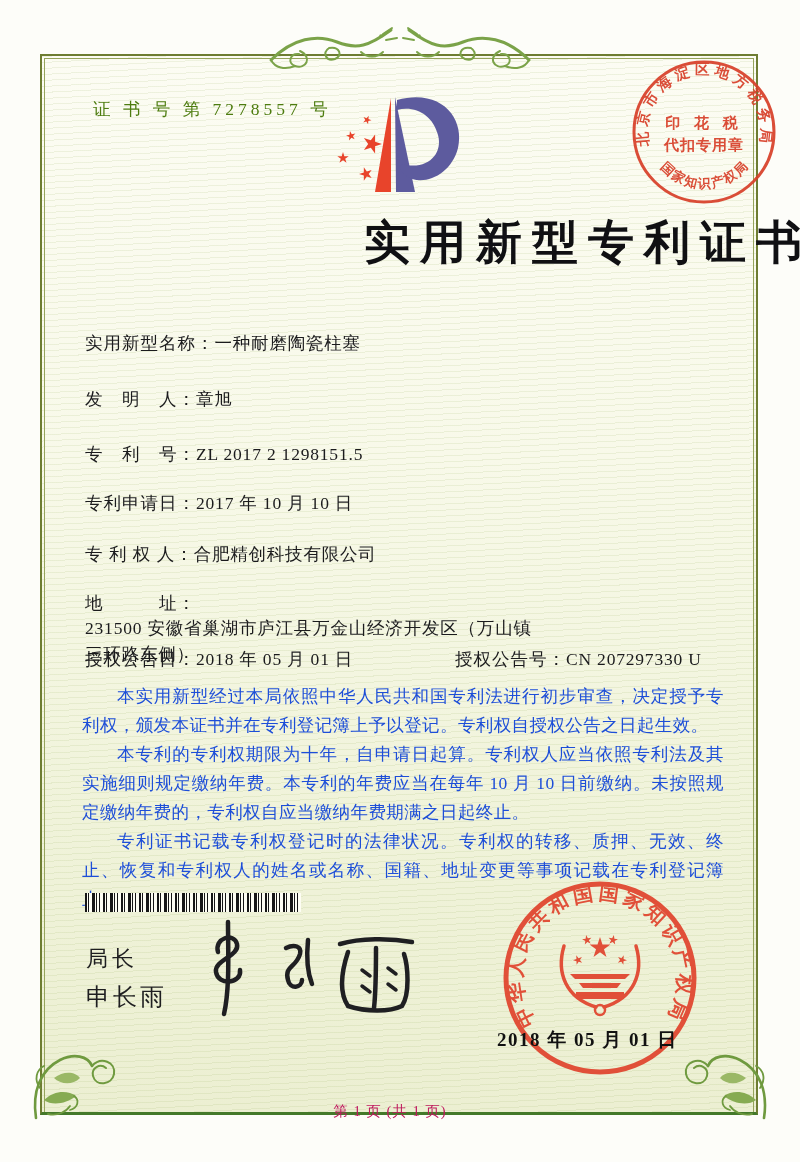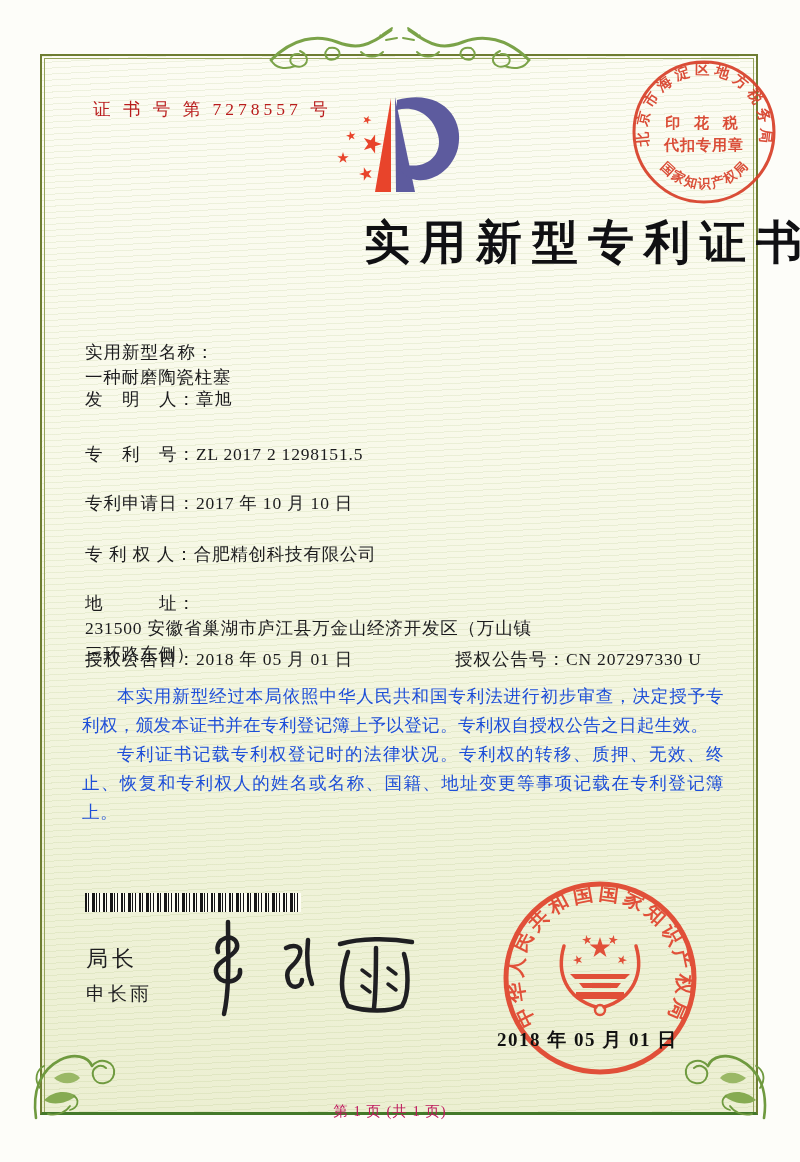--- a/index.html
+++ b/index.html
@@ -17,21 +17,21 @@
     background:
       repeating-linear-gradient(177deg, rgba(150,176,94,0.14) 0 1px, rgba(0,0,0,0) 1px 6px),
       linear-gradient(180deg,#fcfcf3 0%,#f8f9e9 38%,#f0f3da 72%,#ecefd2 100%);
   }
   .frame-inner{
     position:absolute;left:2px;top:2px;right:2px;bottom:0;
     border:1px solid #95a35b;border-bottom:none;
   }
   .abs{position:absolute;}
   .cert-number{
-    left:93px;top:97px;font-size:17.5px;letter-spacing:4px;color:#b91c1c;
+    left:93px;top:97px;font-size:17.5px;letter-spacing:4px;color:#4d7c0f;
   }
   .title{
     left:0;top:212px;width:800px;text-align:right;
     font-size:46px;font-weight:700;letter-spacing:10px;color:#101013;margin-left:12px;
   }
   .field-row{position:absolute;display:flex;font-size:17.5px;line-height:1.45;color:#1b1b1d;}
   .field-label{white-space:nowrap;letter-spacing:1px;}
   .field-value{letter-spacing:0.8px;}
   .row-addr .field-value{max-width:448px;}
   .body-text{
@@ -42,21 +42,21 @@
   .barcode{
     left:85px;top:893px;width:216px;height:19px;
     background:repeating-linear-gradient(90deg,
       #161616 0 2px,#fdfdf3 2px 3px,
       #161616 3px 4px,#fdfdf3 4px 7px,
       #161616 7px 10px,#fdfdf3 10px 11px,
       #161616 11px 12px,#fdfdf3 12px 14px,
       #161616 14px 15px,#fdfdf3 15px 18px);
   }
   .director-title{left:86px;top:944px;font-size:22px;letter-spacing:4px;font-family:"Liberation Sans","DejaVu Sans",sans-serif;}
-  .director-name{left:86px;top:981px;font-size:19px;letter-spacing:3px;font-family:"Liberation Sans","DejaVu Sans",sans-serif;}
+  .director-name{left:86px;top:981px;font-size:24px;letter-spacing:3px;font-family:"Liberation Sans","DejaVu Sans",sans-serif;}
   .signature{left:190px;top:910px;}
   .seal{left:500px;top:880px;z-index:3;}
   .seal-date{
     left:497px;top:1027px;z-index:4;font-size:19px;font-weight:700;
     letter-spacing:1.5px;color:#111;
   }
   .page-footer{left:0;top:1070px;width:780px;text-align:center;font-size:14.5px;letter-spacing:1px;color:#be185d;margin-top:32px;}
   .tax-stamp{left:628px;top:56px;z-index:3;}
   .top-ornament{left:265px;top:20px;z-index:2;}
   .corner-ornament{z-index:2;}
@@ -150,21 +150,21 @@
       <circle cx="76" cy="76" r="70" fill="none" stroke="#d8402a" stroke-width="3"></circle>
       <text class="stamp-arc"><textPath href="#taxTopArc">北京市海淀区地方税务局</textPath></text>
       <text class="stamp-arc-bottom"><textPath href="#taxBottomArc">国家知识产权局</textPath></text>
       <text class="stamp-center1" x="76" y="72" text-anchor="middle">印 花 税</text>
       <text class="stamp-center2" x="76" y="94" text-anchor="middle">代扣专用章</text>
     </g>
   </svg>
 
   <div class="abs title">实用新型专利证书</div>
 
-  <div class="field-row" style="left:85px;top:340px;flex-direction:column;">
+  <div class="field-row" style="left:85px;top:331px;">
     <span class="field-label">实用新型名称：</span>
     <span class="field-value">一种耐磨陶瓷柱塞</span>
   </div>
   <div class="field-row" style="left:85px;top:387px;">
     <span class="field-label">发　明　人：</span>
     <span class="field-value">章旭</span>
   </div>
   <div class="field-row" style="left:85px;top:442px;justify-content:center;">
     <span class="field-label">专　利　号：</span>
     <span class="field-value">ZL 2017 2 1298151.5</span>
@@ -185,20 +185,21 @@
     <span class="field-label">授权公告日：</span>
     <span class="field-value">2018 年 05 月 01 日</span>
   </div>
   <div class="field-row" style="left:455px;top:647px;">
     <span class="field-label">授权公告号：</span>
     <span class="field-value">CN 207297330 U</span>
   </div>
 
   <div class="abs body-text">
     <p>本实用新型经过本局依照中华人民共和国专利法进行初步审查，决定授予专利权，颁发本证书并在专利登记簿上予以登记。专利权自授权公告之日起生效。</p>
+    <p>本专利的专利权期限为十年，自申请日起算。专利权人应当依照专利法及其实施细则规定缴纳年费。本专利的年费应当在每年 10 月 10 日前缴纳。未按照规定缴纳年费的，专利权自应当缴纳年费期满之日起终止。</p>
     <p>专利证书记载专利权登记时的法律状况。专利权的转移、质押、无效、终止、恢复和专利权人的姓名或名称、国籍、地址变更等事项记载在专利登记簿上。</p>
   </div>
 
   <div class="abs barcode"></div>
 
   <div class="abs director-title">局长</div>
   <div class="abs director-name">申长雨</div>
 
   <svg class="abs signature" width="240" height="110" viewBox="0 0 240 110">
     <g stroke="#1f1f22" fill="none" stroke-linecap="round" stroke-width="4.5">

